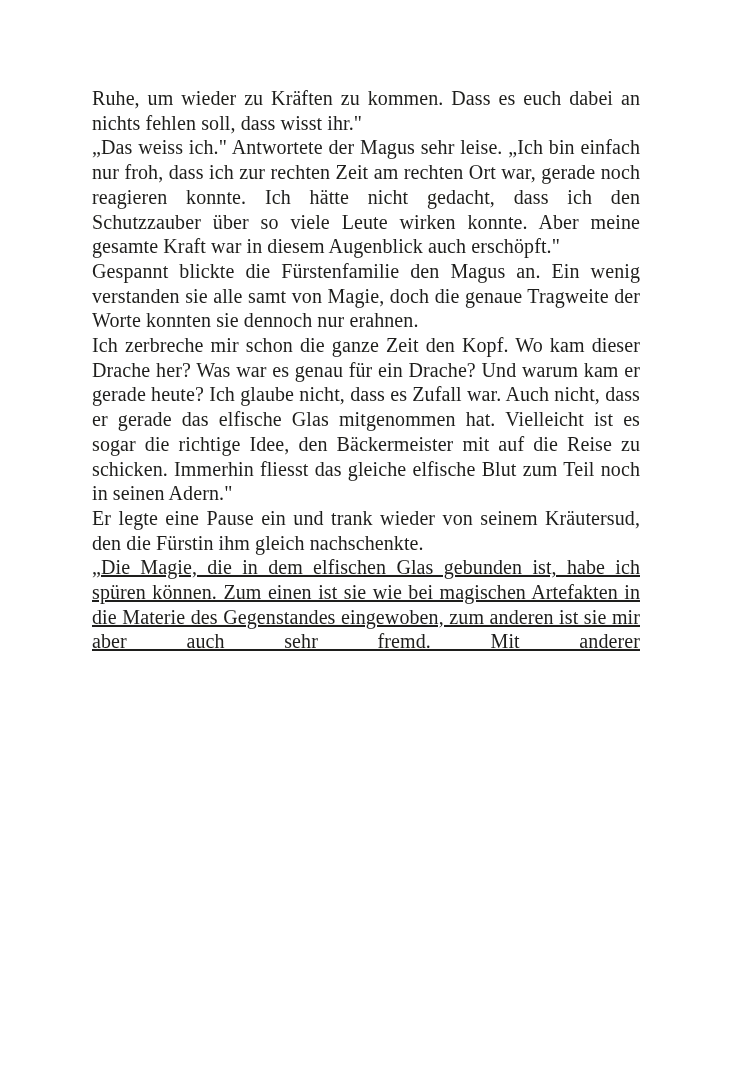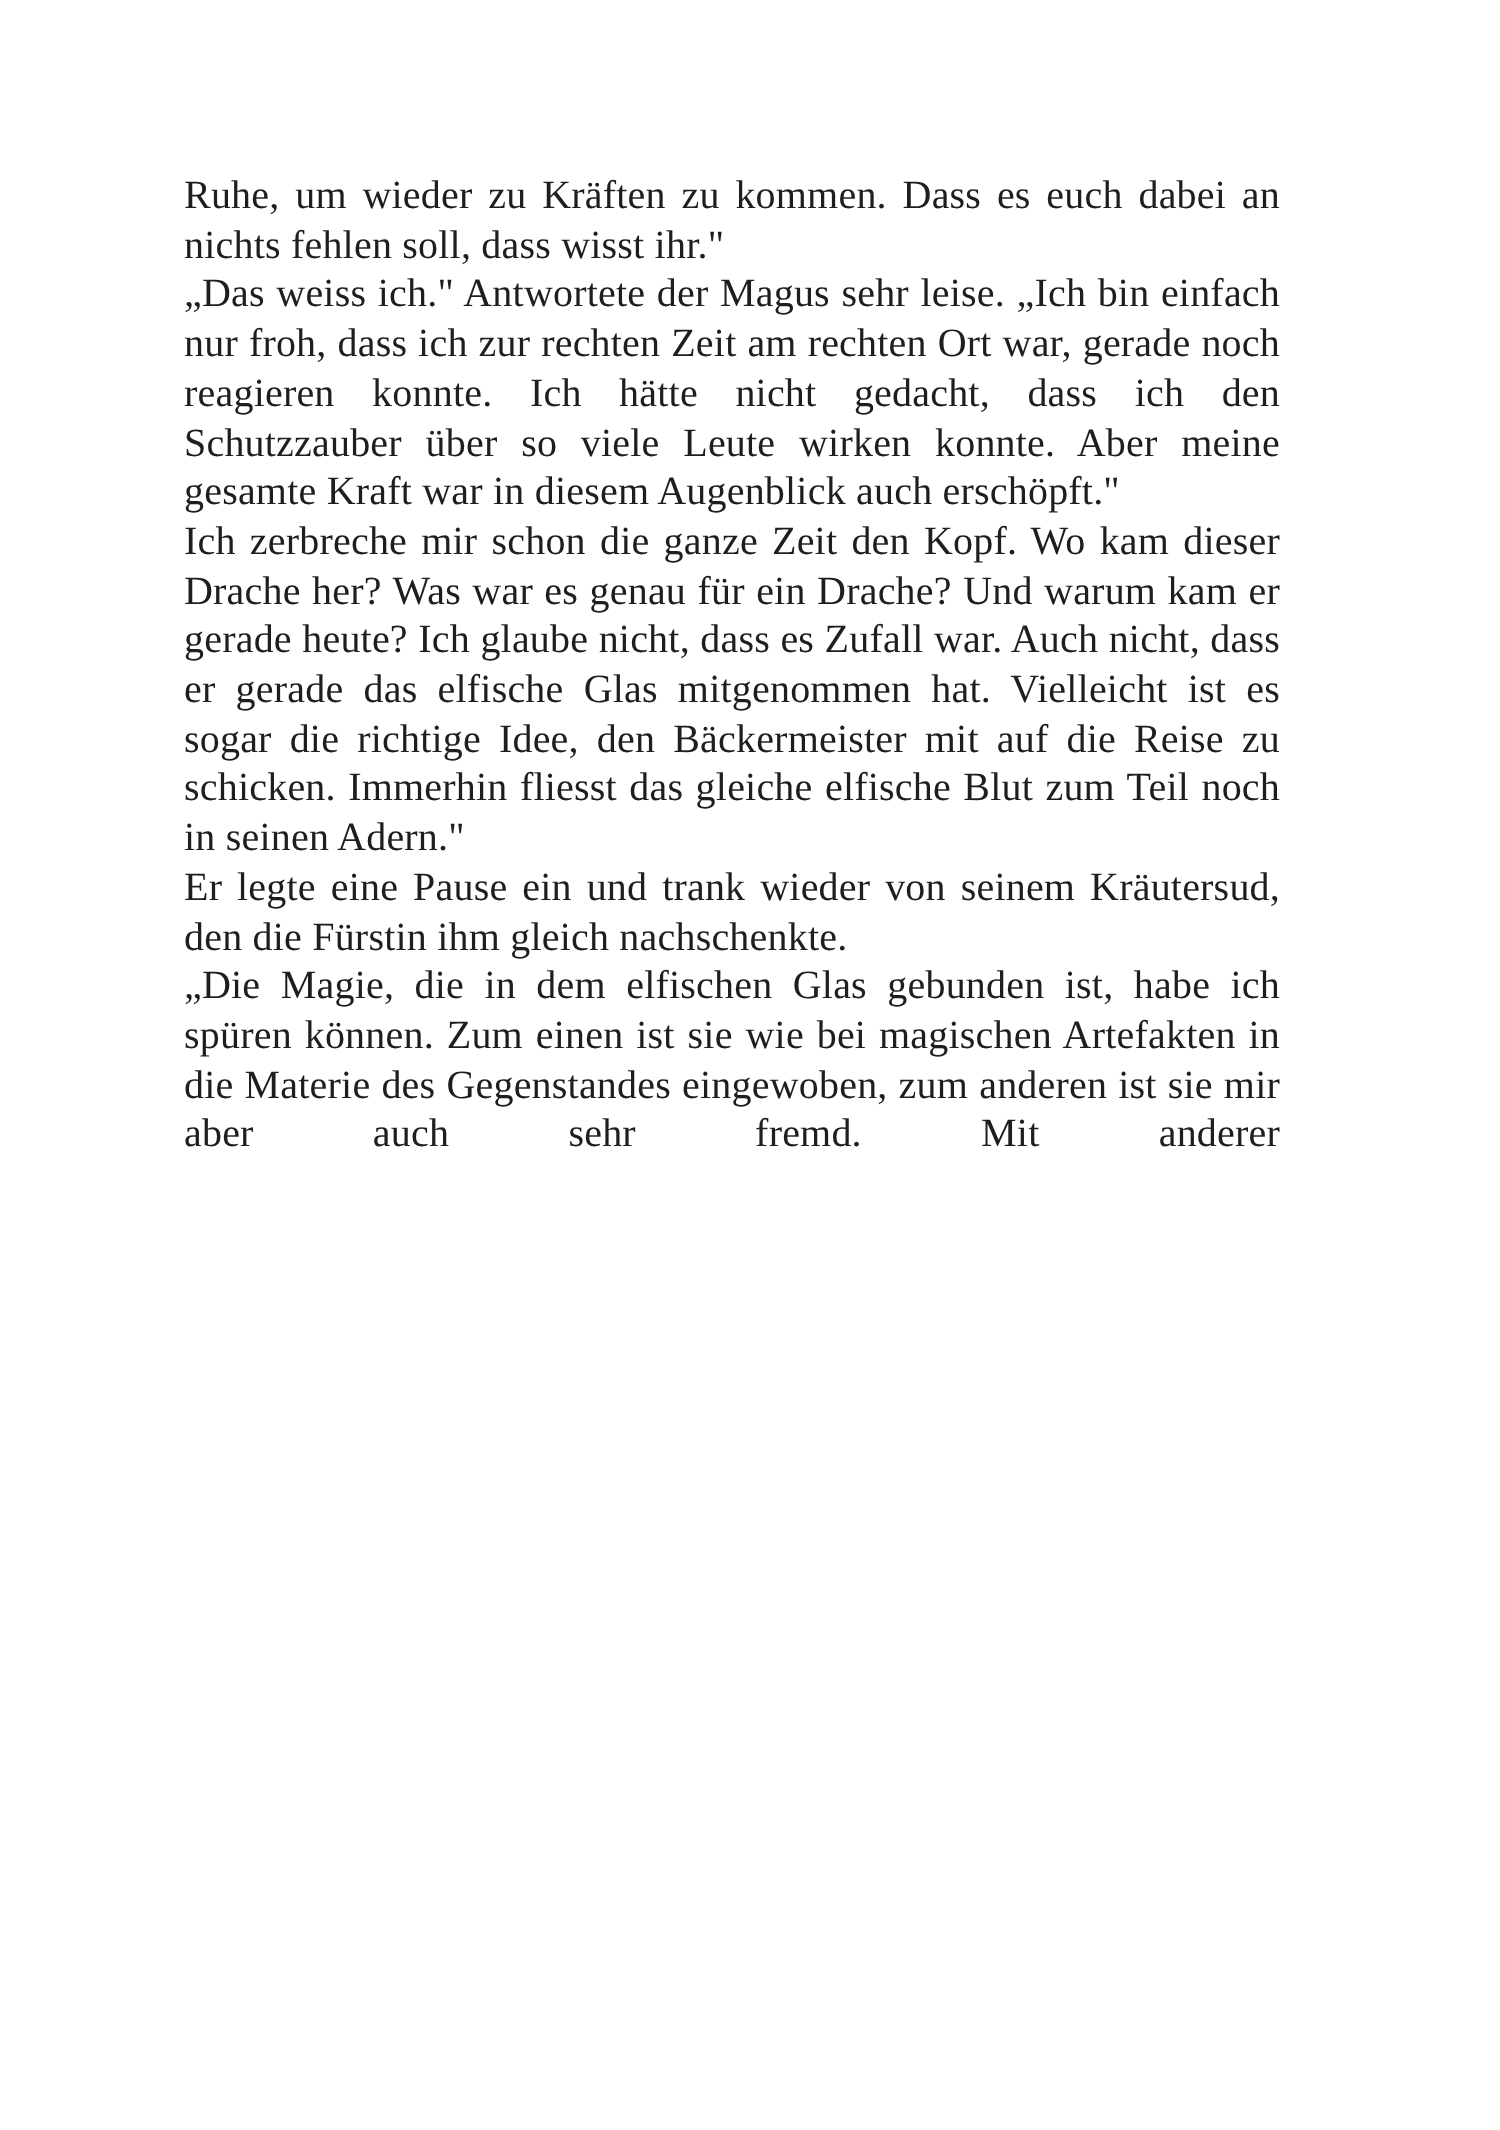--- a/index.html
+++ b/index.html
@@ -26,35 +26,37 @@
     text-align: justify;
     letter-spacing: 0.1px;
   }
   .text-block p {
     margin: 0;
     padding: 0;
   }
   
   .text-block p.continues {
     text-align-last: justify;
+    text-decoration: underline;
   }
   .page-number {
     position: absolute;
     top: 957px;
     left: 346px;
     transform: translateX(-50%);
     font-size: 20px;
     color: #222220;
   }
 </style>
 </head>
 <body>
 
 <div class="book-page">
   <div class="text-block">
     <p>Ruhe, um wieder zu Kräften zu kommen. Dass es euch dabei an nichts fehlen soll, dass wisst ihr."</p>
     <p>„Das weiss ich." Antwortete der Magus sehr leise. „Ich bin einfach nur froh, dass ich zur rechten Zeit am rechten Ort war, gerade noch reagieren konnte. Ich hätte nicht gedacht, dass ich den Schutzzauber über so viele Leute wirken konnte. Aber meine gesamte Kraft war in diesem Augenblick auch erschöpft."</p>
+    <p>Gespannt blickte die Fürstenfamilie den Magus an. Ein wenig verstanden sie alle samt von Magie, doch die genaue Tragweite der Worte konnten sie dennoch nur erahnen.</p>
     <p>Ich zerbreche mir schon die ganze Zeit den Kopf. Wo kam dieser Drache her? Was war es genau für ein Drache? Und warum kam er gerade heute? Ich glaube nicht, dass es Zufall war. Auch nicht, dass er gerade das elfische Glas mitgenommen hat. Vielleicht ist es sogar die richtige Idee, den Bäckermeister mit auf die Reise zu schicken. Immerhin fliesst das gleiche elfische Blut zum Teil noch in seinen Adern."</p>
     <p>Er legte eine Pause ein und trank wieder von seinem Kräutersud, den die Fürstin ihm gleich nachschenkte.</p>
     <p class="continues">„Die Magie, die in dem elfischen Glas gebunden ist, habe ich spüren können. Zum einen ist sie wie bei magischen Artefakten in die Materie des Gegenstandes eingewoben, zum anderen ist sie mir aber auch sehr fremd. Mit anderer</p>
   </div>
   <div class="page-number">17</div>
 </div>
 
 </body></html>

